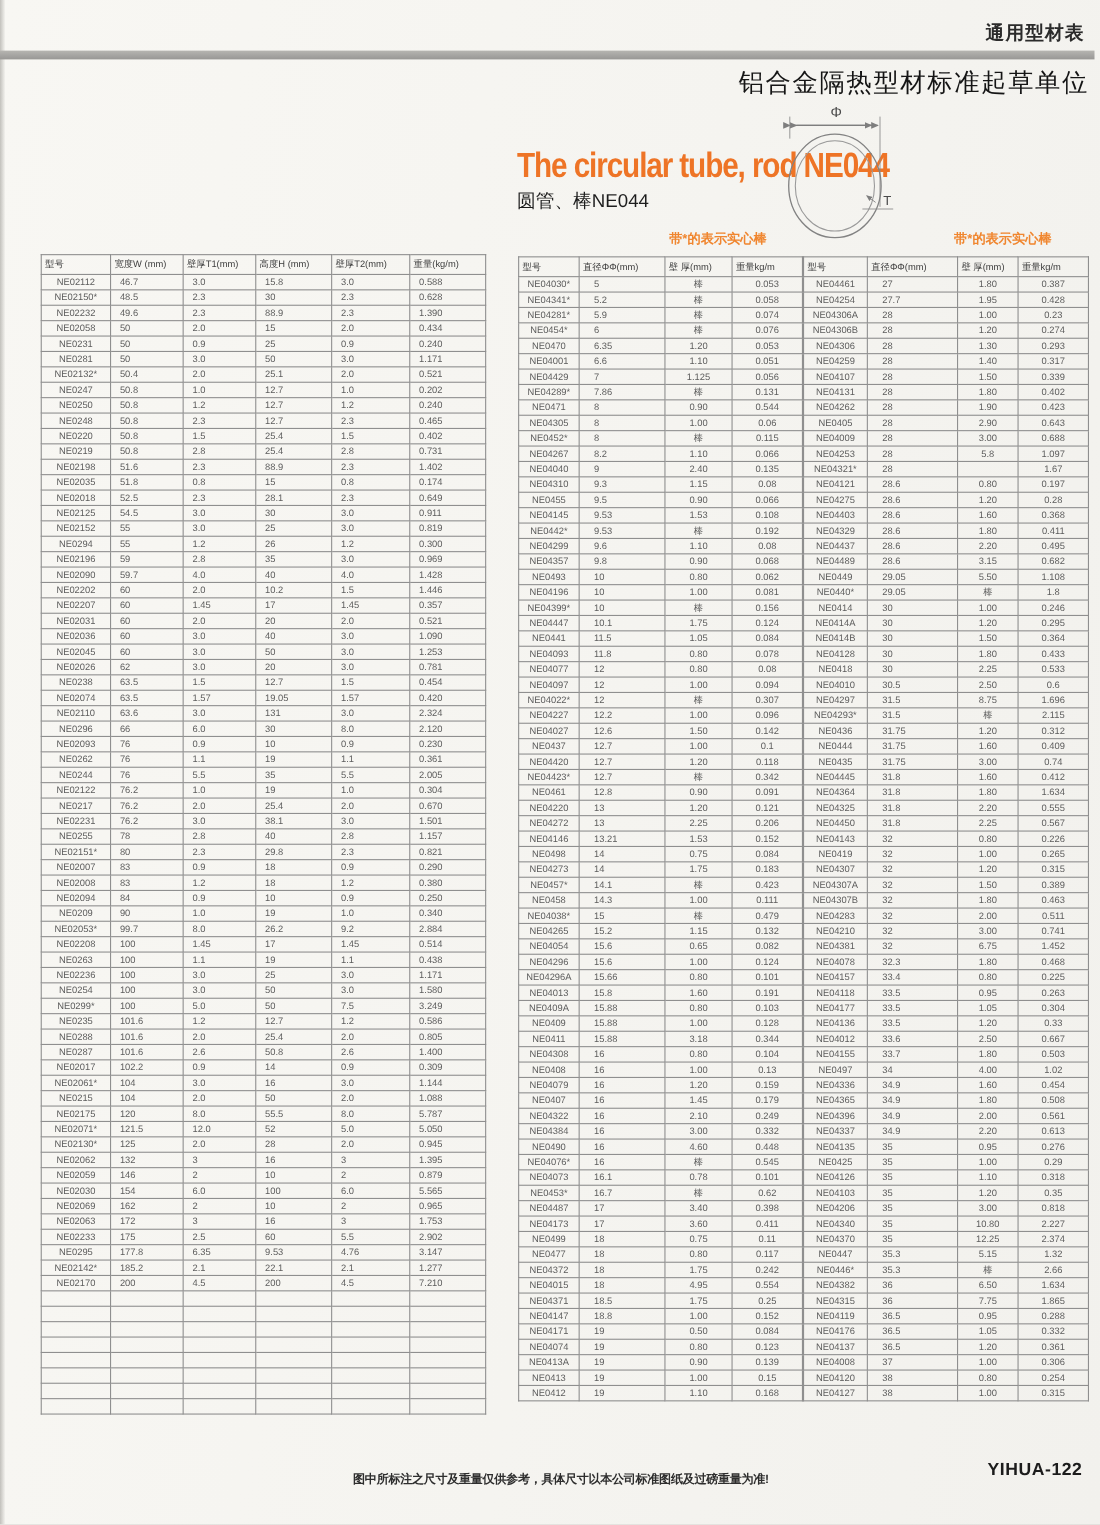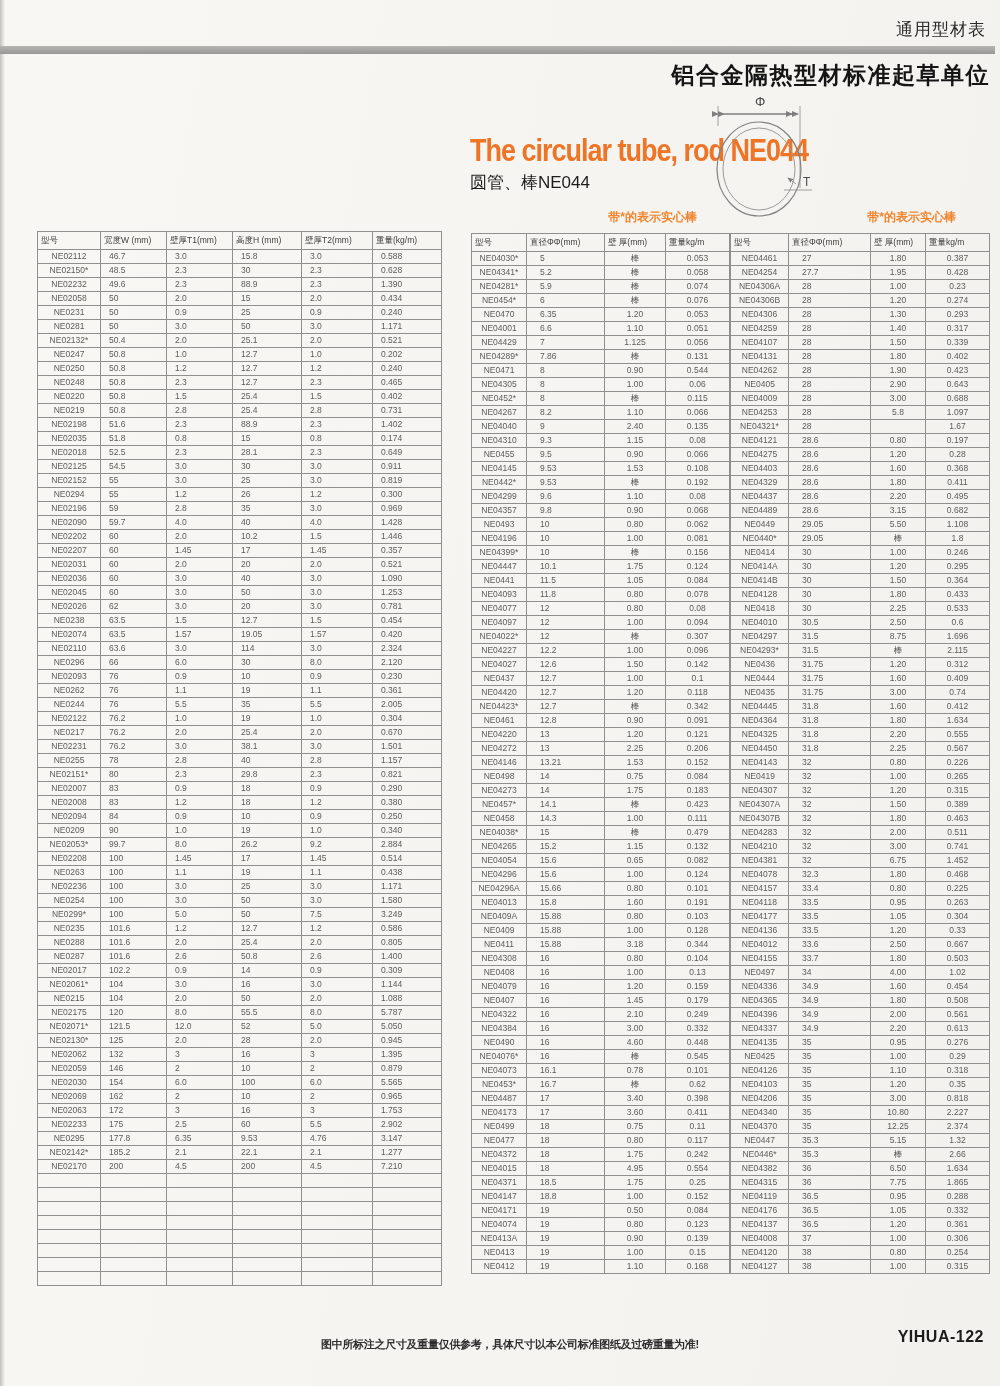--- a/index.html
+++ b/index.html
@@ -4,25 +4,25 @@
 <style>
   html,body { margin:0; padding:0; background:#dddcd8; }
   .page {
     position:relative; width:1000px; height:1386px; margin:0 auto;
     background:linear-gradient(100deg,#f8f7f3 0%, #f5f4f0 55%, #f2f1ed 100%);
     font-family:"Liberation Sans", sans-serif; overflow:hidden;
   }
   .scan-edge { position:absolute; left:0; top:0; width:5px; height:100%;
     background:linear-gradient(to right, rgba(70,68,62,0.30), rgba(70,68,62,0)); }
   .header-tab { position:absolute; top:18px; right:14px; font-size:17px;
-    color:#2b2b2b; font-weight:400; letter-spacing:1px; }
+    color:#2b2b2b; font-weight:700; letter-spacing:1px; }
   .gray-bar { position:absolute; top:46px; left:0; width:995px; height:8px;
     background:linear-gradient(to bottom,#b6b5b1,#989795); }
   .subtitle { position:absolute; top:60px; right:10px; font-size:23px;
-    color:#151515; font-weight:700; letter-spacing:1.5px; }
+    color:#151515; font-weight:400; letter-spacing:1.5px; }
   .title-en { position:absolute; left:470px; top:133px; font-size:27px; font-weight:700;
     color:#ee7426; letter-spacing:-1px; transform:scaleY(1.18); transform-origin:left top; }
   .title-cn { position:absolute; left:470px; top:171px; font-size:17px; color:#1d1d1d; }
   .note { position:absolute; top:209px; font-size:12px; color:#f0862f; font-weight:600; }
   .note-1 { left:471px; width:226px; text-align:right; }
   .note-2 { left:730px; width:226px; text-align:right; }
   .diagram { position:absolute; left:700px; top:92px; }
 
   table { position:absolute; border-collapse:collapse; table-layout:fixed;
     font-size:8.5px; color:#5c5c5c; }
@@ -317,21 +317,21 @@
           <td class="c1">63.5</td>
           <td class="c2">1.57</td>
           <td class="c3">19.05</td>
           <td class="c4">1.57</td>
           <td class="c5">0.420</td>
         </tr>
         <tr>
           <td class="c0">NE02110</td>
           <td class="c1">63.6</td>
           <td class="c2">3.0</td>
-          <td class="c3">114</td>
+          <td class="c3">131</td>
           <td class="c4">3.0</td>
           <td class="c5">2.324</td>
         </tr>
         <tr>
           <td class="c0">NE0296</td>
           <td class="c1">66</td>
           <td class="c2">6.0</td>
           <td class="c3">30</td>
           <td class="c4">8.0</td>
           <td class="c5">2.120</td>

